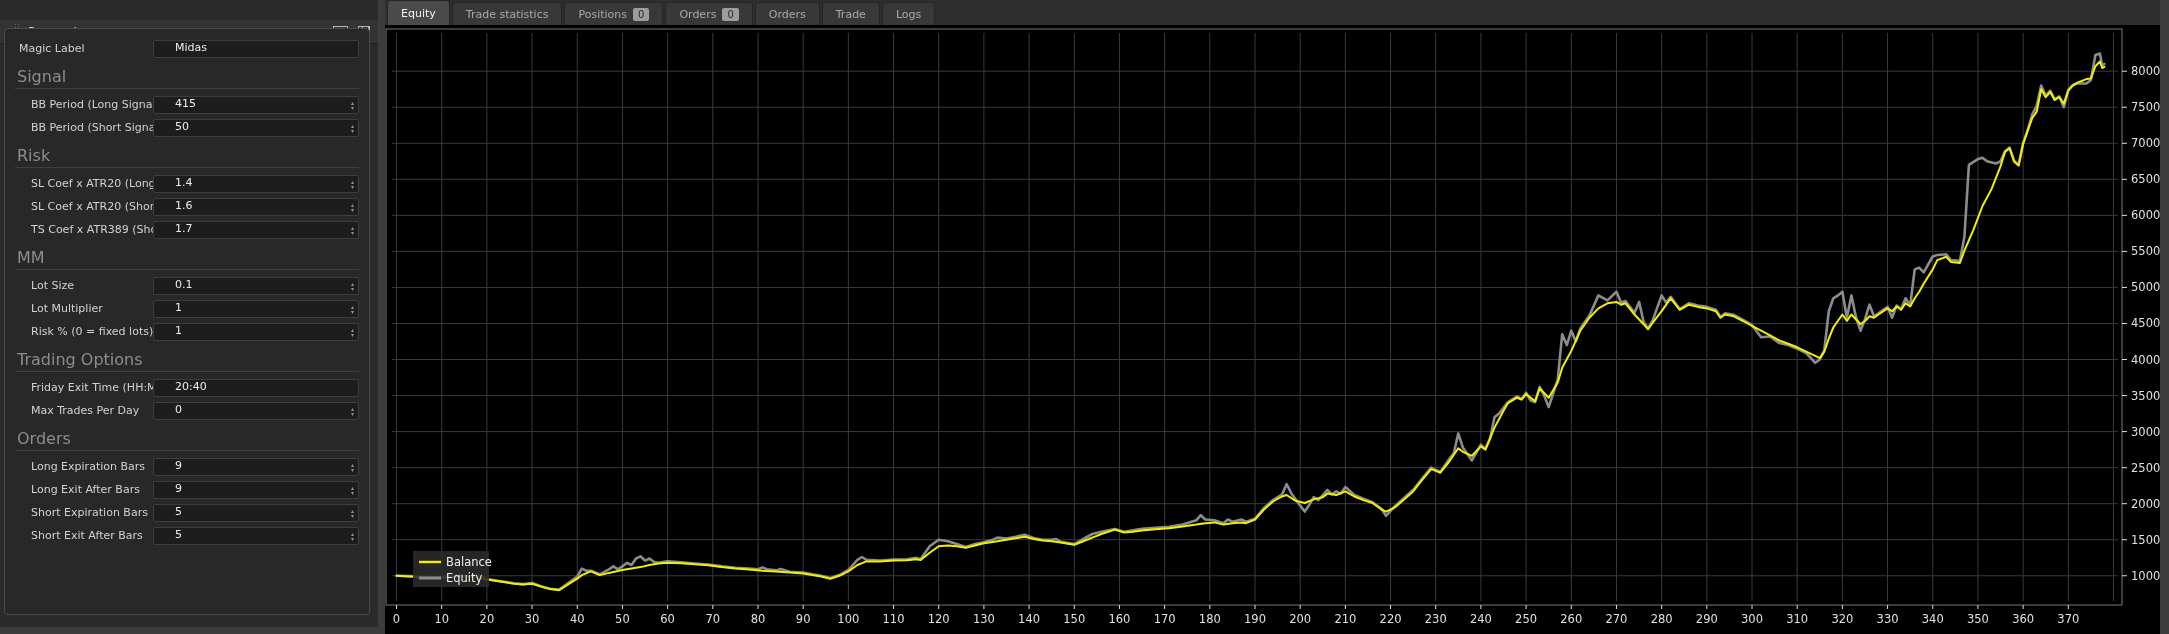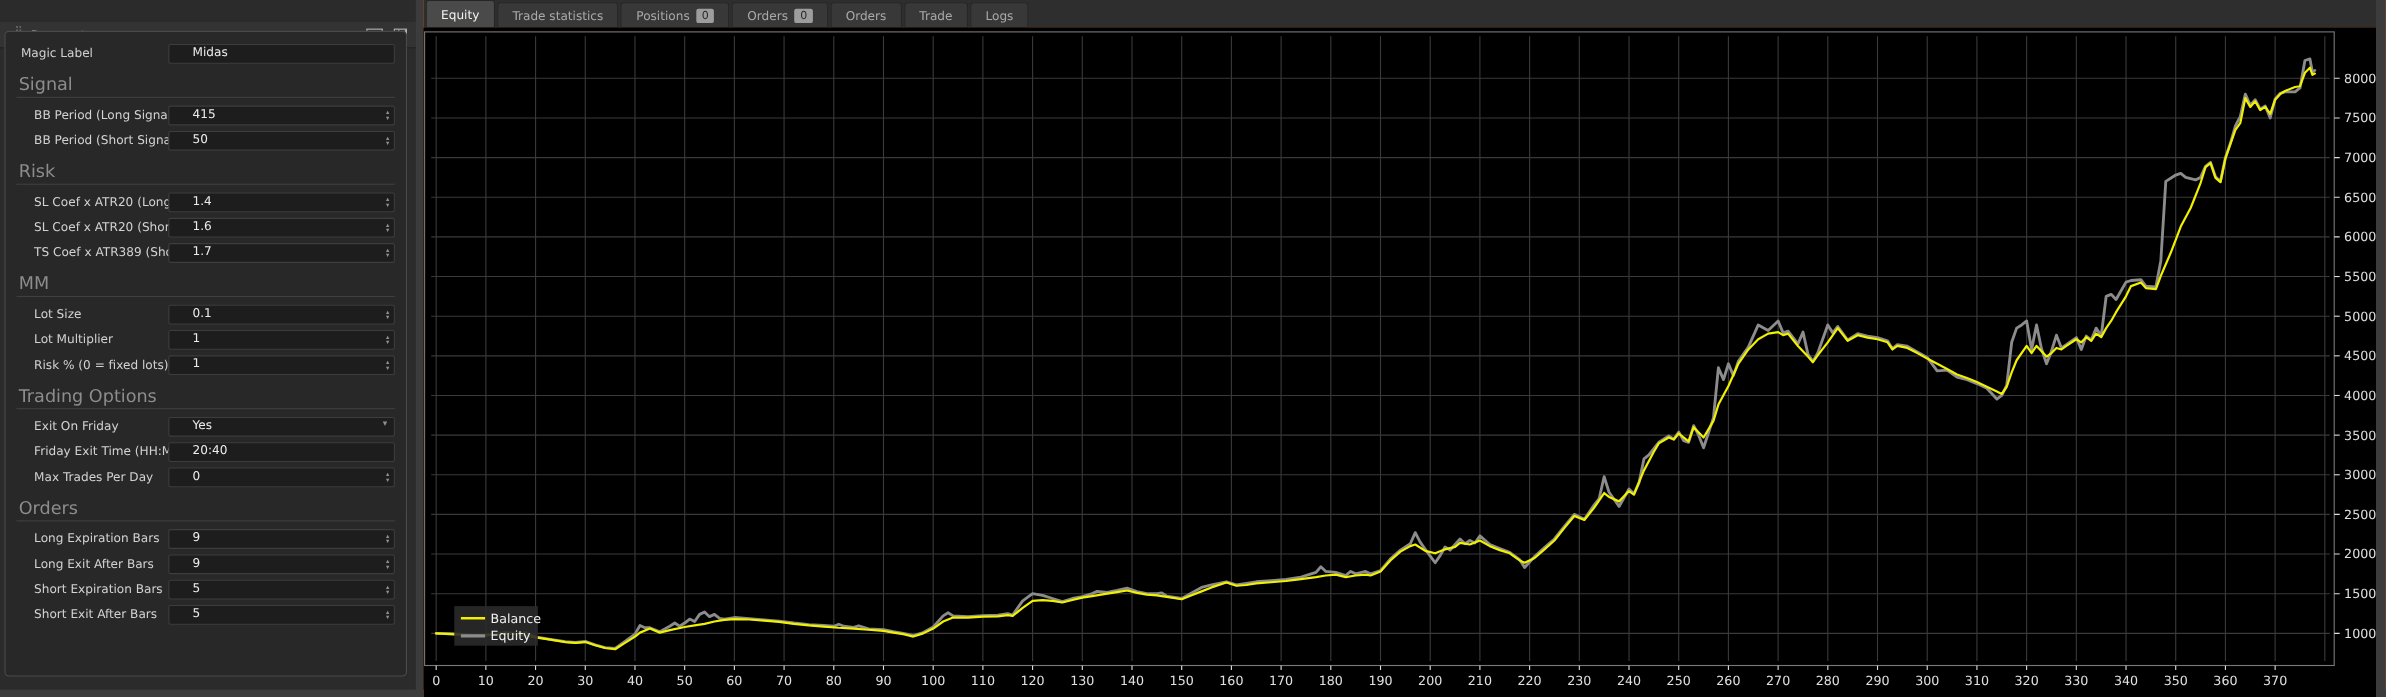--- a/index.html
+++ b/index.html
@@ -153,27 +153,20 @@
           <div class="field">
             <span>1</span>
             <span class="ctl">
               <span>▴</span>
               <span>▾</span>
             </span>
           </div>
         </div>
         <div class="sec-header">Trading Options</div>
         <hr class="sec-rule">
-        <div class="p-row">
-          <span class="p-label">Exit On Friday</span>
-          <div class="field">
-            <span>Yes</span>
-            <span class="dd">▾</span>
-          </div>
-        </div>
         <div class="p-row">
           <span class="p-label">Friday Exit Time (HH:MM)</span>
           <div class="field">
             <span>20:40</span>
           </div>
         </div>
         <div class="p-row">
           <span class="p-label">Max Trades Per Day</span>
           <div class="field">
             <span>0</span>

